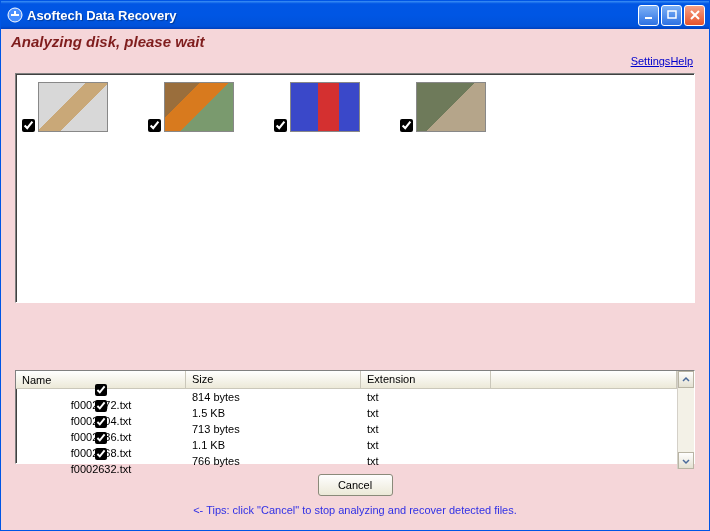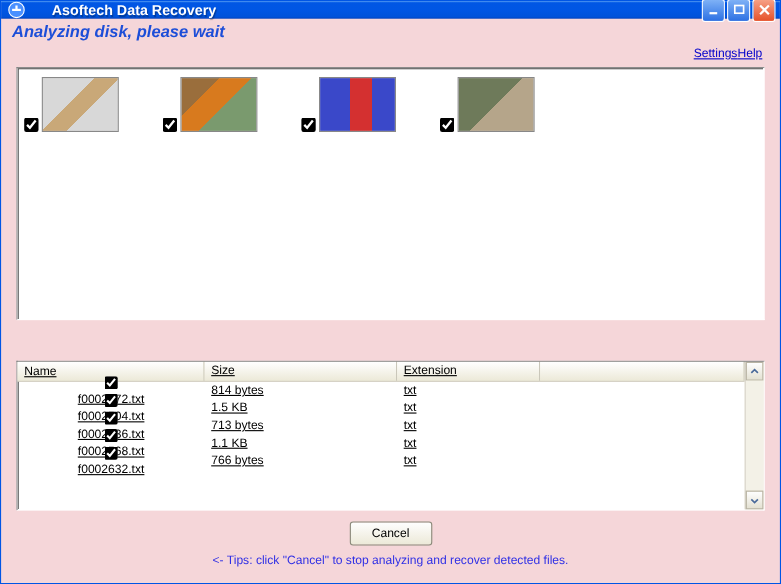--- a/index.html
+++ b/index.html
@@ -13,48 +13,47 @@
 }
 .window {
   width: 710px;
   height: 531px;
   border: 1px solid #0055e5;
   background: #f5d6d9;
   display: flex;
   flex-direction: column;
 }
 .titlebar {
-  height: 16px;
+  height: 28px;
   background: linear-gradient(to bottom, #3b8ff5 0%, #0156e4 10%, #0056e4 50%, #0052da 90%, #003fbc 100%);
   display: flex;
   align-items: center;
   padding: 0 4px 0 6px;
   color: #fff;
-  gap: 20px;
 }
 .titlebar svg.appicon { width: 16px; height: 16px; margin-right: 4px; }
 .titlebar .title { font-weight: bold; font-size: 13px; flex: 1; text-shadow: 1px 1px 1px rgba(0,0,0,0.3); }
 .winbtns { display: flex; gap: 2px; }
 .winbtn {
   width: 21px; height: 21px;
   border: 1px solid #fff;
   border-radius: 3px;
   display: flex; align-items: center; justify-content: center;
   cursor: pointer;
 }
 .winbtn.min, .winbtn.max { background: linear-gradient(to bottom, #7eb1f6, #2d71e3); }
 .winbtn.close { background: linear-gradient(to bottom, #f6a085, #e6522a); }
 .winbtn svg { width: 12px; height: 12px; }
 
 .status-line {
   height: 24px;
   display: flex;
   align-items: center;
   padding: 0 10px;
-  color: #1d4ed8;
+  color: #7f1d1d;
   font-style: italic;
   font-size: 15px;
   font-weight: bold;
 }
 .links-row {
   display: flex;
   justify-content: flex-end;
   gap: 0;
   padding: 2px 16px 4px;
 }
@@ -87,24 +86,23 @@
 
 .spacer { flex: 1; }
 
 .table-panel {
   margin: 16px 14px 6px;
   border: 1px solid #808080;
   border-right-color: #fff;
   border-bottom-color: #fff;
   box-shadow: inset 1px 1px 0 #404040;
   background: #fff;
-  height: 136px;
+  height: 94px;
   display: flex;
   flex-direction: column;
-  text-decoration: underline;
 }
 .table-wrap { flex: 1; display: flex; }
 .tbl { flex: 1; }
 .thead { display: flex; background: #ece9d8; height: 18px; border-bottom: 1px solid #cac7ba; }
 .thead .col {
   border-right: 1px solid #cac7ba;
   padding: 2px 6px;
   text-align: left;
   font-weight: normal;
   background: linear-gradient(to bottom, #fff, #ece9d8);

